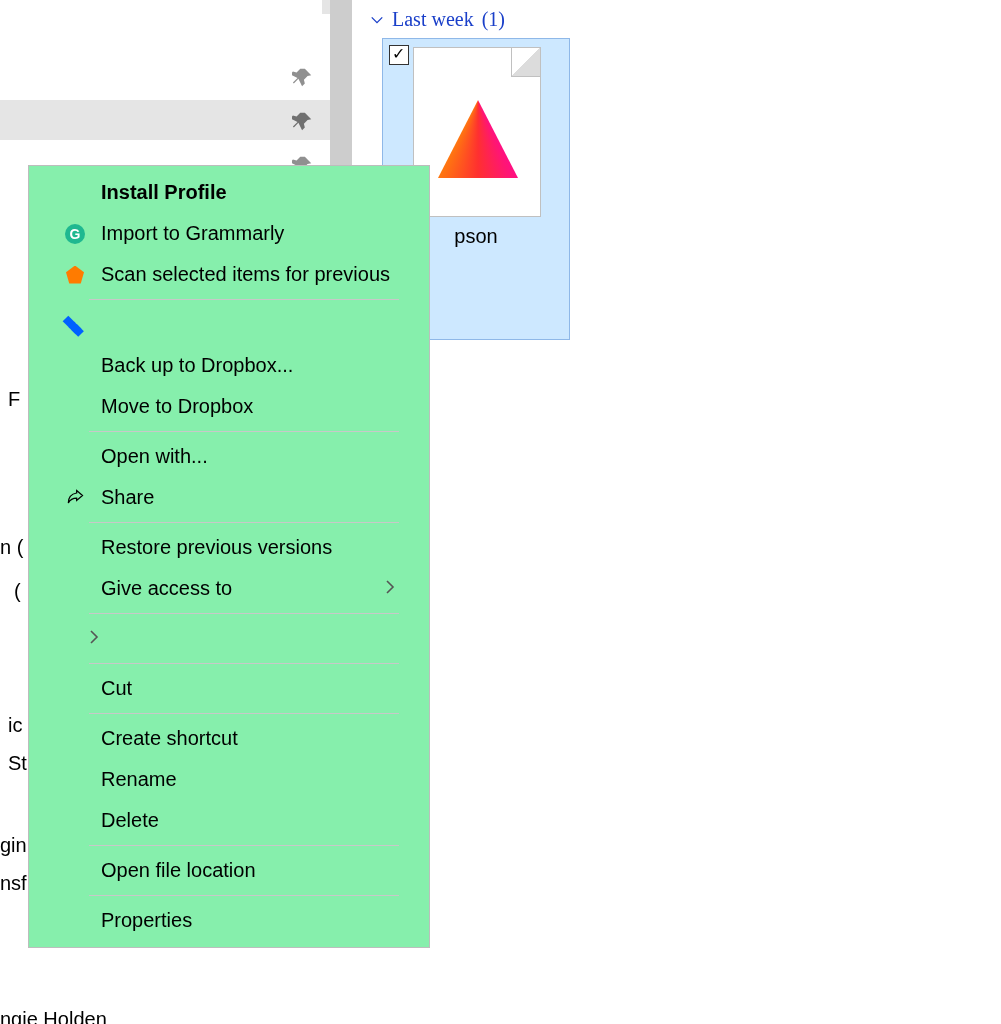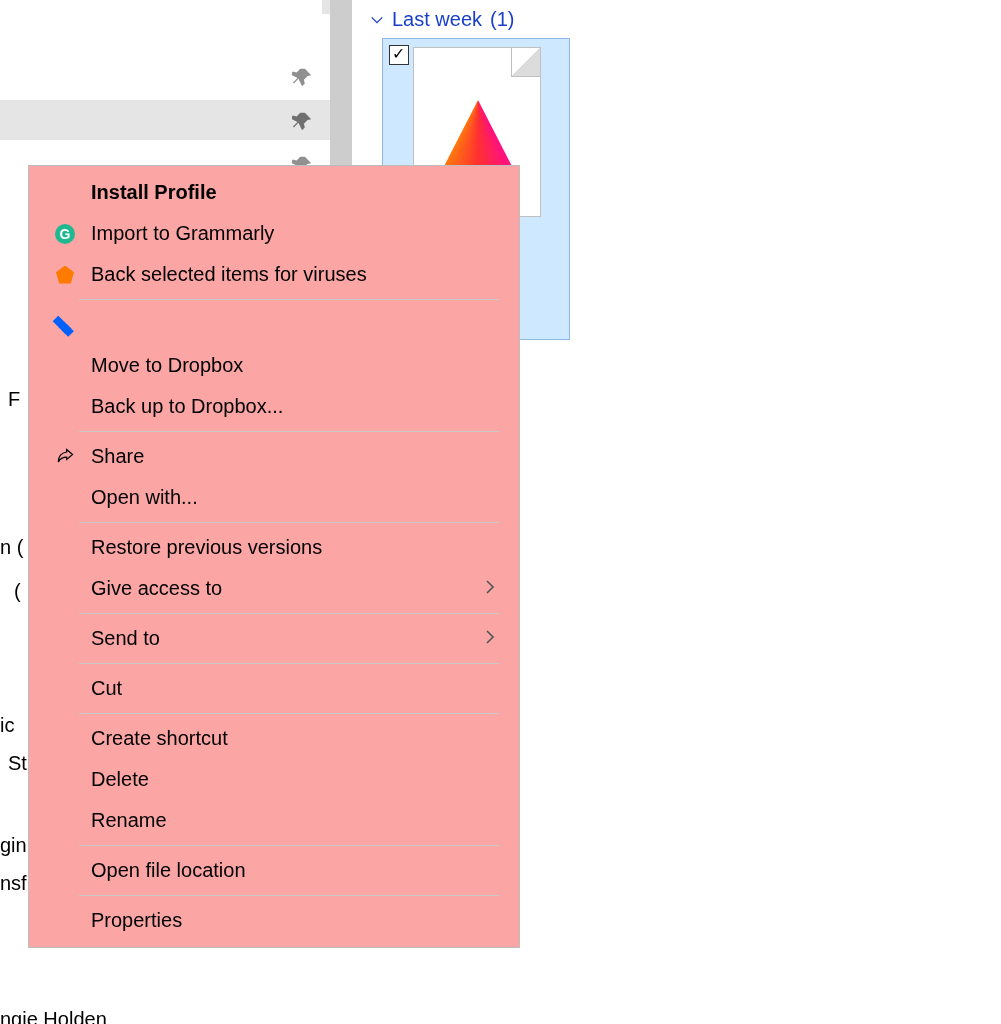--- a/index.html
+++ b/index.html
@@ -78,20 +78,21 @@
   }
   .group-header {
     position: absolute;
     left: 18px;
     top: 8px;
     font-size: 20px;
     color: #1a3fc9;
     display: flex;
     align-items: center;
     gap: 8px;
+    font-family: Liberation Serif, serif;
   }
   .group-header .chevron {
     width: 14px;
     height: 14px;
   }
 
   .file-tile {
     position: absolute;
     left: 30px;
     top: 38px;
@@ -159,24 +160,24 @@
     text-align: center;
     font-size: 20px;
     color: #000;
   }
 
   
   .context-menu {
     position: absolute;
     left: 28px;
     top: 165px;
-    width: 492px;
-    background: #fca5a5;
+    width: 402px;
+    background: #86efac;
     border: 1px solid #bdbdbd;
-    padding: 6px 10px;
+    padding: 6px 20px;
     box-sizing: border-box;
   }
   .cm-item {
     display: flex;
     align-items: center;
     height: 41px;
     padding: 0 14px 0 12px;
     font-size: 20px;
     color: #000;
     white-space: nowrap;
@@ -242,21 +243,21 @@
       <path d="M14 3l7 7-4 1-4 4 1 4-3 3-4-8-5 5-1-1 5-5-8-4 3-3 4 1 4-4z" fill="#707070"></path>
     </svg>
     <svg width="22" height="22" viewBox="0 0 24 24">
       <path d="M14 3l7 7-4 1-4 4 1 4-3 3-4-8-5 5-1-1 5-5-8-4 3-3 4 1 4-4z" fill="#909090"></path>
     </svg>
   </div>
 
   <span class="stray" style="top:388px;left:8px">F</span>
   <span class="stray" style="top:536px;left:0px">n (</span>
   <span class="stray" style="top:580px;left:14px">(</span>
-  <span class="stray" style="top:714px;left:0px">ic</span>
+  <span class="stray" style="top:714px;left:8px">ic</span>
   <span class="stray" style="top:752px;left:8px">St</span>
   <span class="stray" style="top:834px;left:0px">gin</span>
   <span class="stray" style="top:872px;left:0px">nsf</span>
   <span class="stray" style="top:1008px;left:0px">ngie Holden</span>
 </div>
 
 <div class="content">
   <div class="group-header">
     <svg class="chevron" viewBox="0 0 16 16">
       <path d="M2 5l6 6 6-6" fill="none" stroke="#1a3fc9" stroke-width="1.5"></path>
@@ -284,53 +285,53 @@
   <div class="cm-item">
     <span class="cm-icon">
         <span class="ico-g">G</span>
       </span>
     <span class="cm-label">Import to Grammarly</span>
   </div>
   <div class="cm-item">
     <span class="cm-icon">
         <span class="ico-avast"></span>
       </span>
-    <span class="cm-label">Back selected items for viruses</span>
+    <span class="cm-label">Scan selected items for previous</span>
   </div>
 
   <div class="cm-sep"></div>
 
   <div class="cm-item">
     <span class="cm-icon">
         <span class="ico-dbx"></span>
       </span>
   </div>
   <div class="cm-item">
     <span class="cm-icon"></span>
+    <span class="cm-label">Back up to Dropbox...</span>
+  </div>
+  <div class="cm-item">
+    <span class="cm-icon"></span>
     <span class="cm-label">Move to Dropbox</span>
   </div>
-  <div class="cm-item">
-    <span class="cm-icon"></span>
-    <span class="cm-label">Back up to Dropbox...</span>
-  </div>
-
-  <div class="cm-sep"></div>
-
+
+  <div class="cm-sep"></div>
+
+  <div class="cm-item">
+    <span class="cm-icon"></span>
+    <span class="cm-label">Open with...</span>
+  </div>
   <div class="cm-item">
     <span class="cm-icon">
       <svg width="22" height="20" viewBox="0 0 24 24">
           <path d="M14 3l7 6-7 6v-3c-5 0-8 2-10 6 0-7 4-11 10-12V3z" fill="none" stroke="#000" stroke-width="1.5"></path>
         </svg>
     </span>
     <span class="cm-label">Share</span>
   </div>
-  <div class="cm-item">
-    <span class="cm-icon"></span>
-    <span class="cm-label">Open with...</span>
-  </div>
 
   <div class="cm-sep"></div>
 
   <div class="cm-item">
     <span class="cm-icon"></span>
     <span class="cm-label">Restore previous versions</span>
   </div>
   <div class="cm-item">
     <span class="cm-icon"></span>
     <span class="cm-label">Give access to</span>
@@ -338,21 +339,20 @@
       <svg width="10" height="16" viewBox="0 0 10 16">
           <path d="M2 2l6 6-6 6" fill="none" stroke="#555" stroke-width="1.6"></path>
         </svg>
     </span>
   </div>
 
   <div class="cm-sep"></div>
 
   <div class="cm-item">
     <span class="cm-icon"></span>
-    <span class="cm-label">Send to</span>
     <span class="cm-arrow">
       <svg width="10" height="16" viewBox="0 0 10 16">
           <path d="M2 2l6 6-6 6" fill="none" stroke="#555" stroke-width="1.6"></path>
         </svg>
     </span>
   </div>
 
   <div class="cm-sep"></div>
 
   <div class="cm-item">
@@ -361,26 +361,26 @@
   </div>
 
   <div class="cm-sep"></div>
 
   <div class="cm-item">
     <span class="cm-icon"></span>
     <span class="cm-label">Create shortcut</span>
   </div>
   <div class="cm-item">
     <span class="cm-icon"></span>
+    <span class="cm-label">Rename</span>
+  </div>
+  <div class="cm-item">
+    <span class="cm-icon"></span>
     <span class="cm-label">Delete</span>
   </div>
-  <div class="cm-item">
-    <span class="cm-icon"></span>
-    <span class="cm-label">Rename</span>
-  </div>
 
   <div class="cm-sep"></div>
 
   <div class="cm-item">
     <span class="cm-icon"></span>
     <span class="cm-label">Open file location</span>
   </div>
 
   <div class="cm-sep"></div>
 

